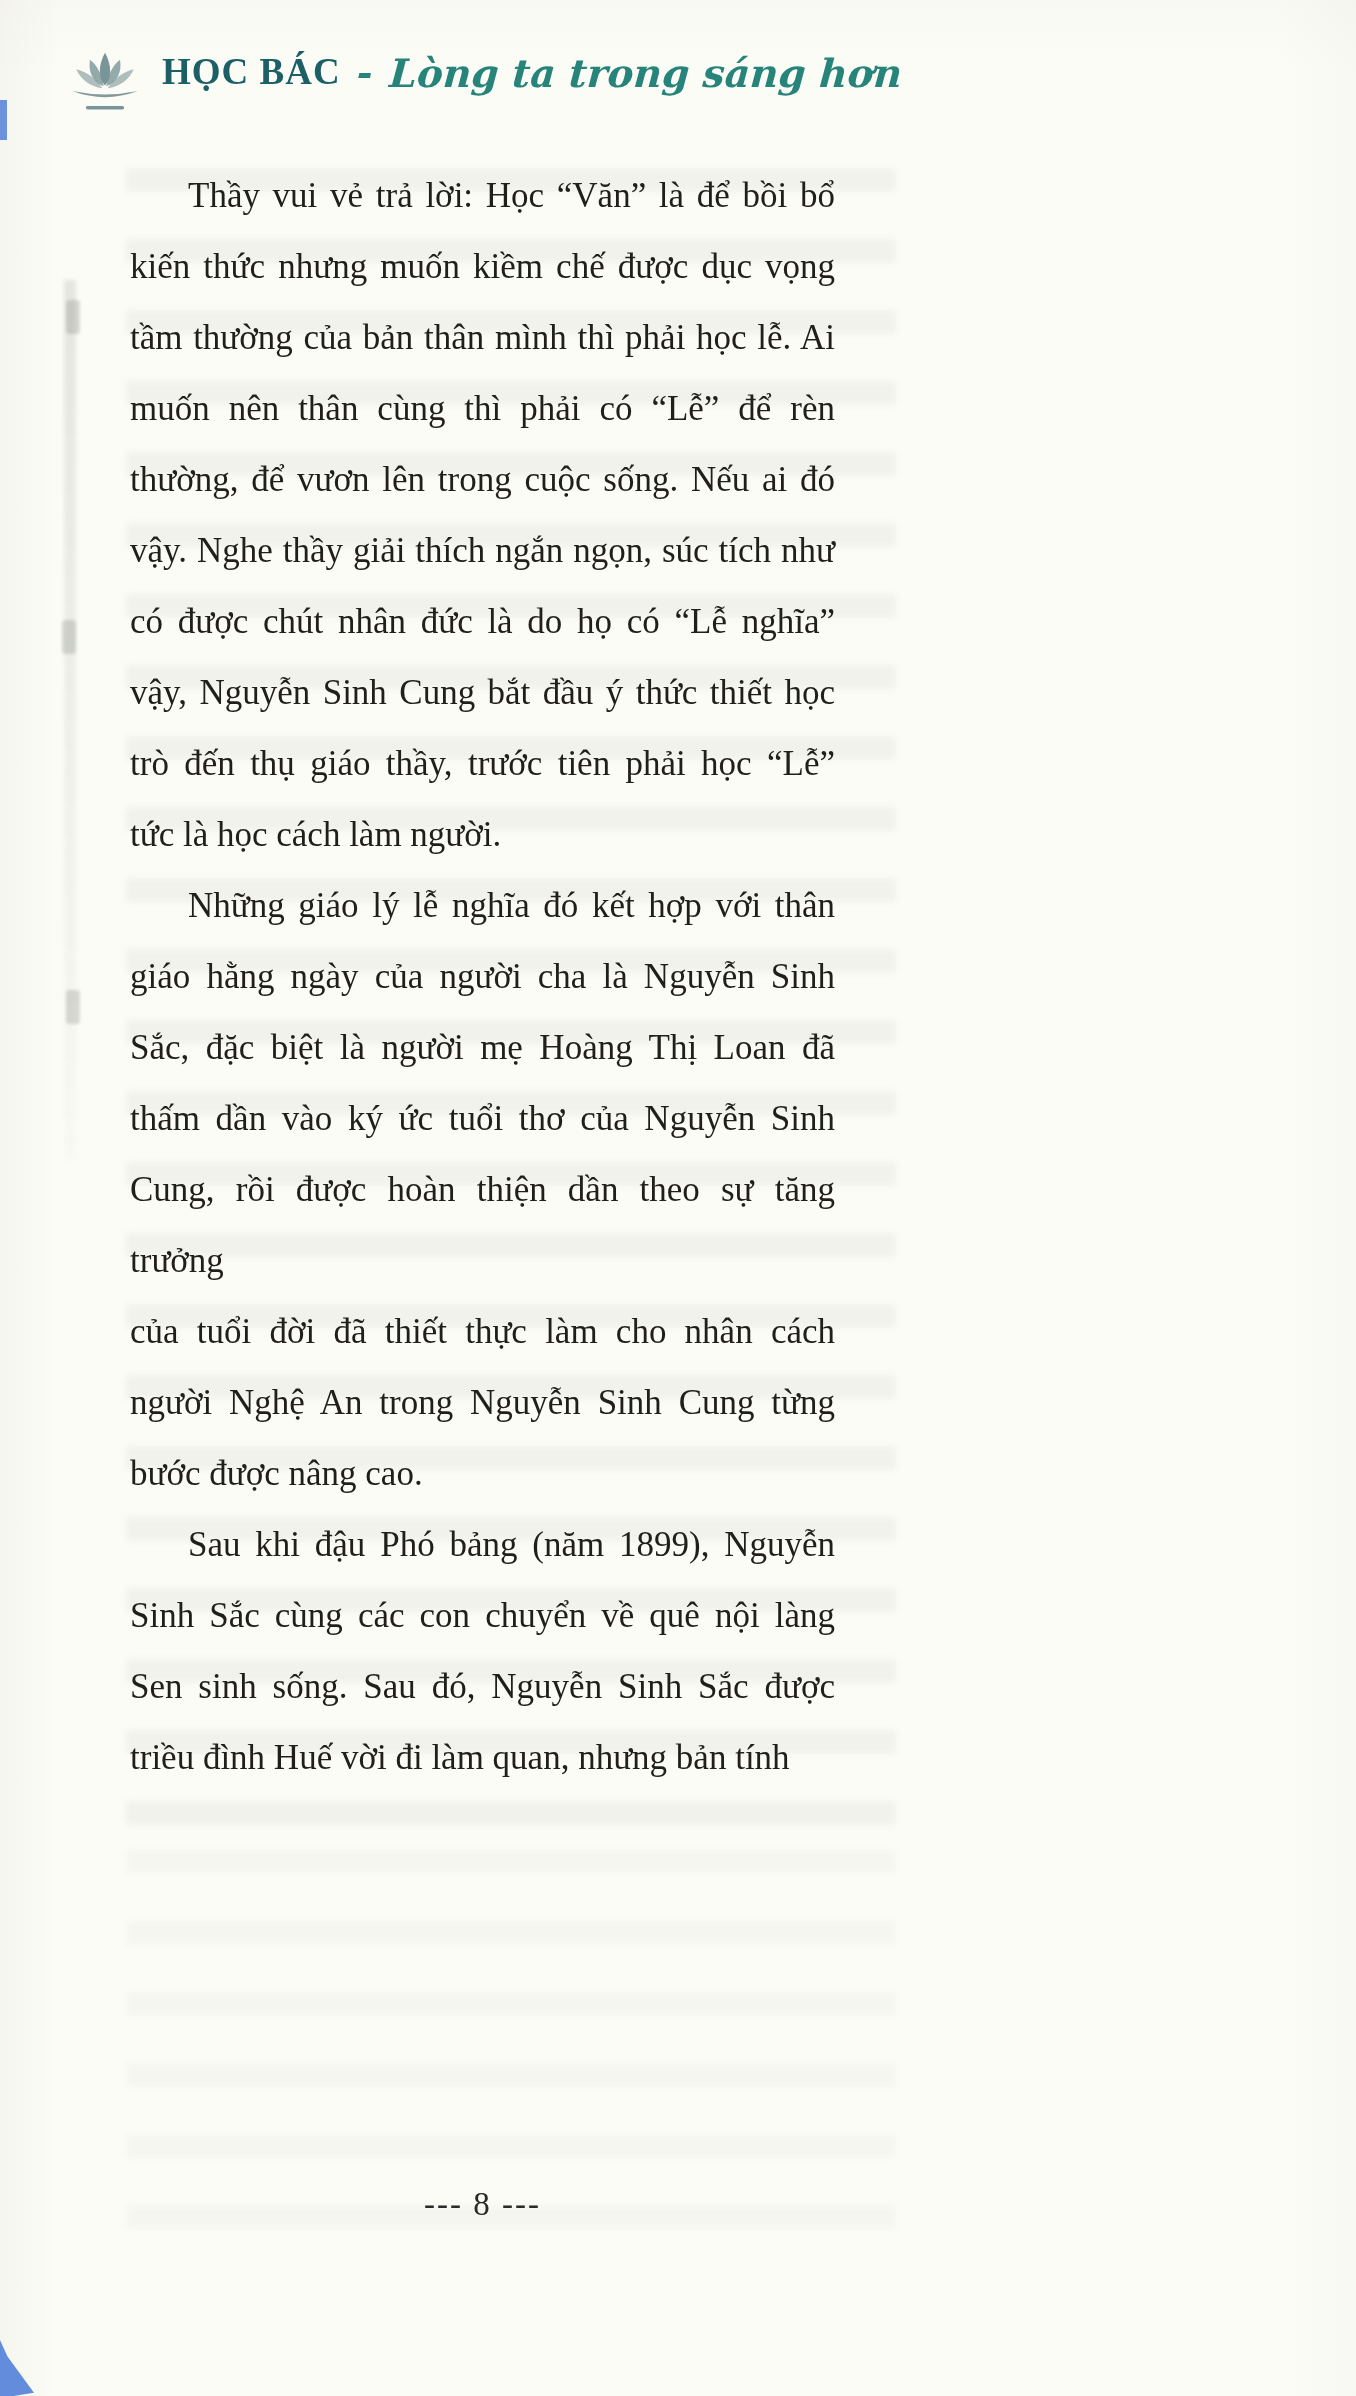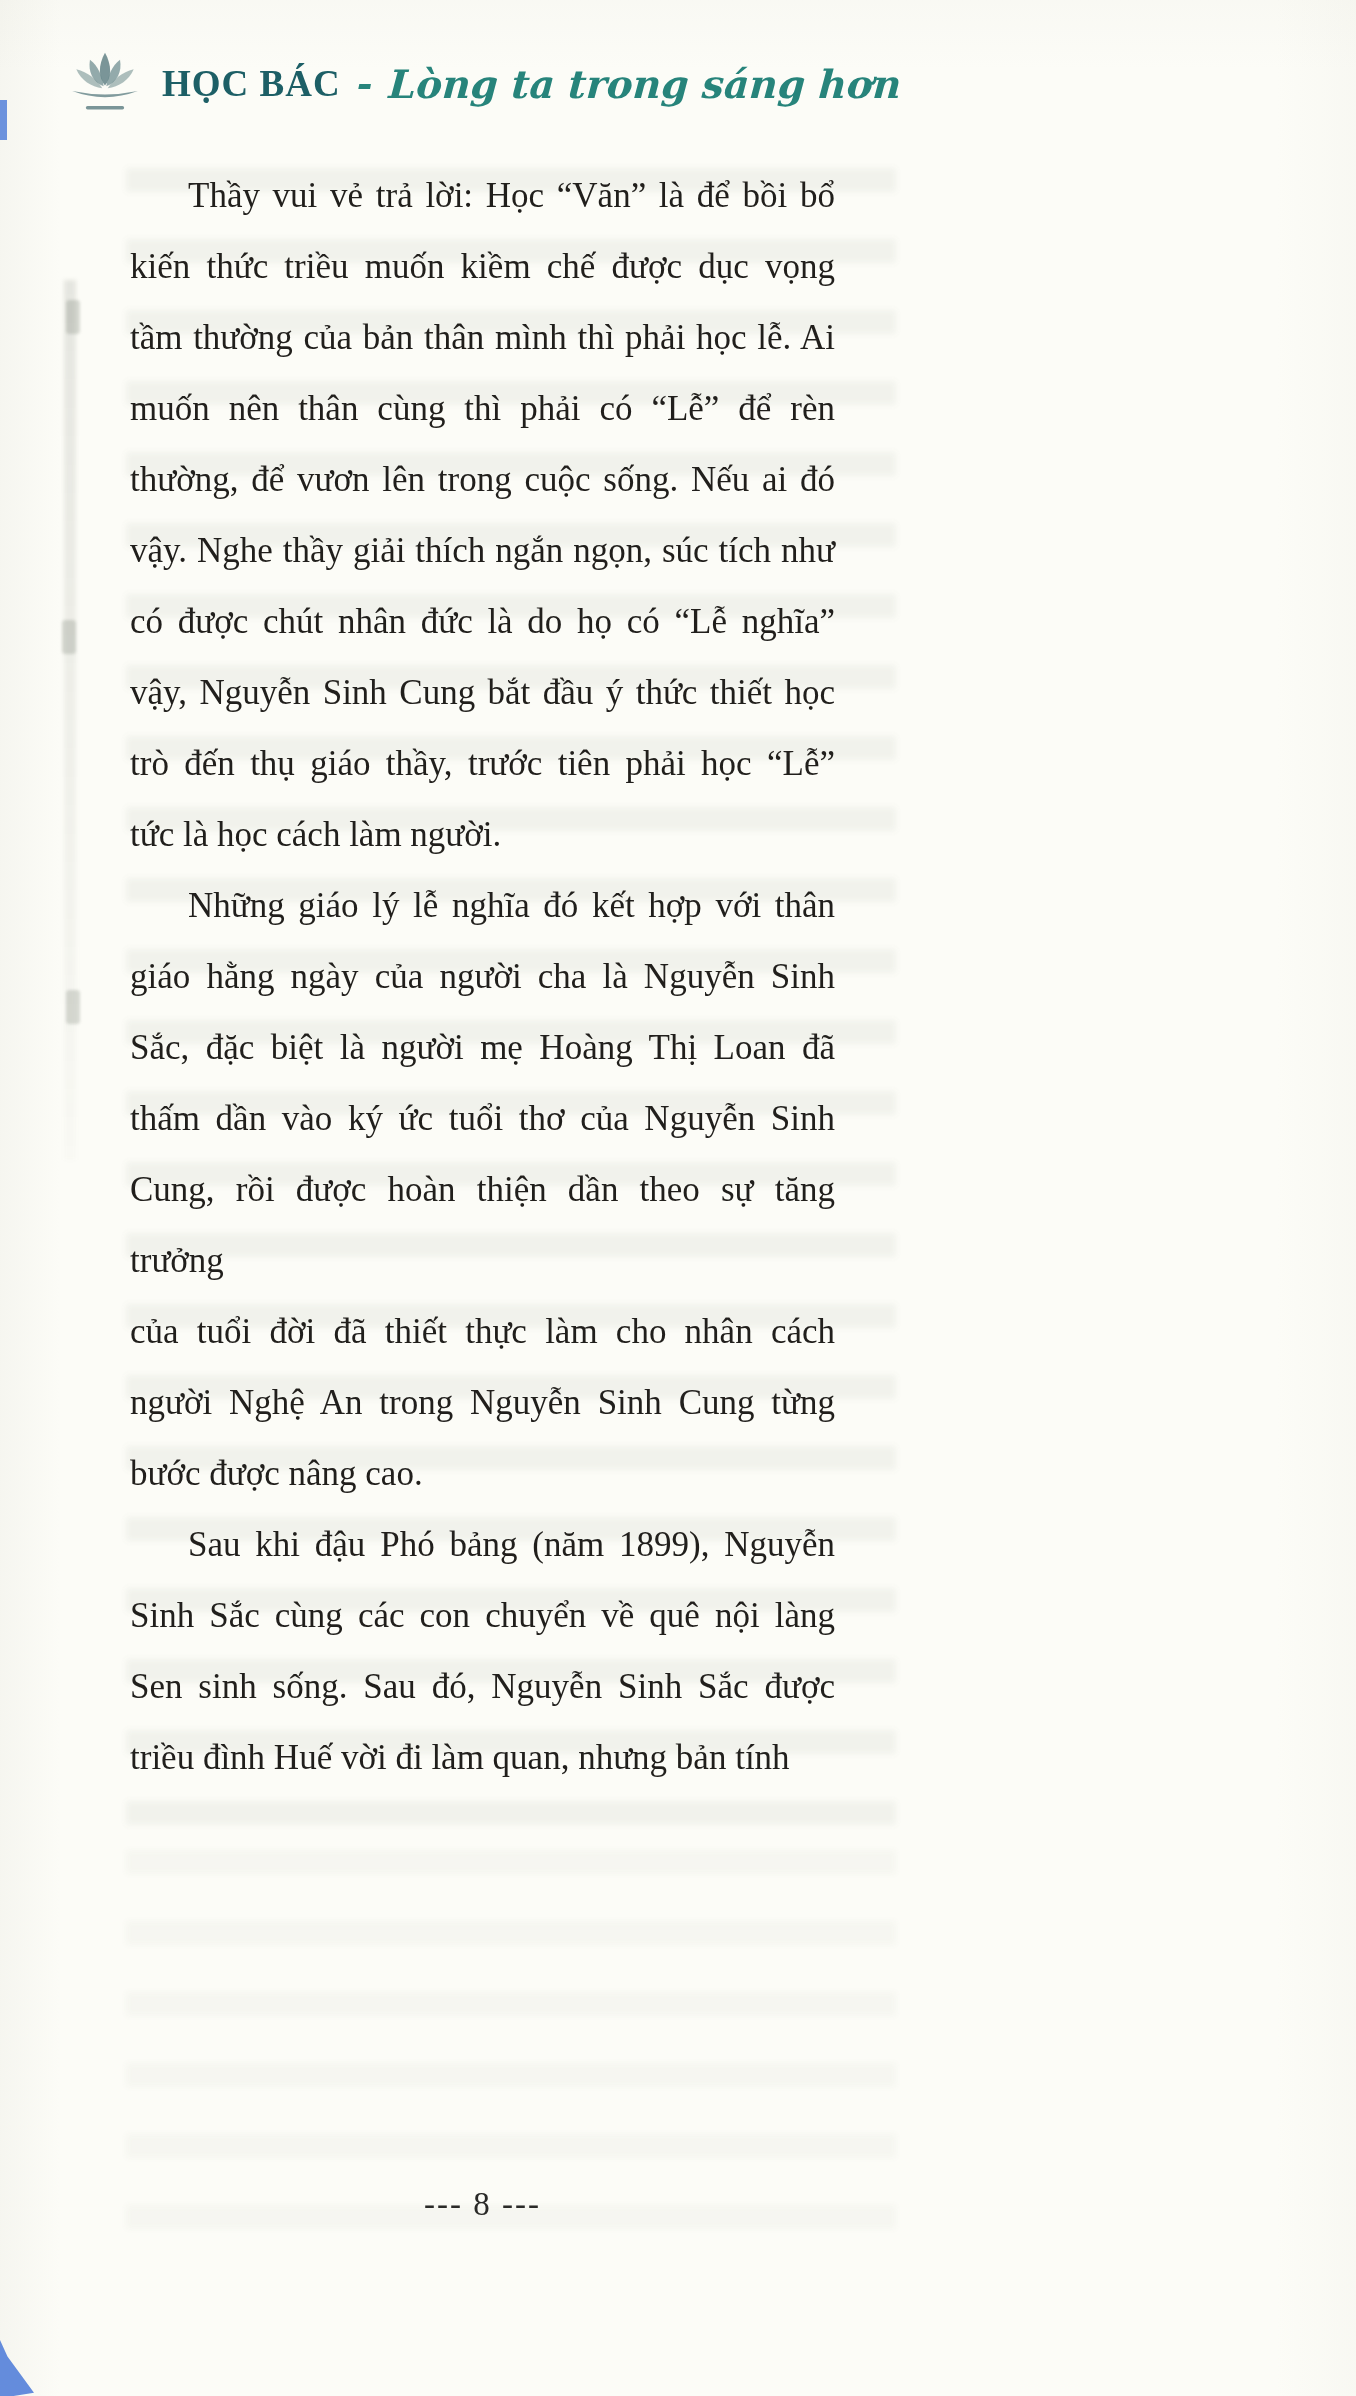--- a/index.html
+++ b/index.html
@@ -52,21 +52,21 @@
   .mark-blue-bottom{
     position:absolute;left:0;top:2330px;width:34px;height:66px;
     background:#4a79d8;opacity:.85;
     clip-path:polygon(0 100%, 0 15%, 22% 40%, 100% 95%, 40% 100%);
     pointer-events:none;
   }
 
   
   .page-header{
     position:absolute;left:130px;top:50px;width:705px;
-    display:flex;align-items:center;justify-content:center;gap:16px;
+    display:flex;justify-content:center;gap:16px;
   }
   .lotus{flex:0 0 auto;}
   .title-main{
     font-family:"Liberation Serif", serif;
     font-weight:700;font-size:37px;letter-spacing:1px;
     color:var(--title-main);white-space:nowrap;
   }
   .title-sep{
     font-family:"DejaVu Serif", serif;font-style:italic;font-weight:700;
     font-size:38px;color:var(--title-script);
@@ -122,21 +122,21 @@
   </span>
   <span class="title-main">HỌC BÁC</span>
   <span class="title-sep">-</span>
   <span class="title-script">Lòng ta trong sáng hơn</span>
 </header>
 
 <main class="text-block">
   <div>
       <p class="para">
         <span class="line first">Thầy vui vẻ trả lời: Học “Văn” là để bồi bổ</span>
-        <span class="line">kiến thức triều muốn kiềm chế được dục vọng</span>
+        <span class="line">kiến thức nhưng muốn kiềm chế được dục vọng</span>
         <span class="line">tầm thường của bản thân mình thì phải học lễ. Ai</span>
         <span class="line">muốn nên thân cùng thì phải có “Lễ” để rèn</span>
         <span class="line">thường, để vươn lên trong cuộc sống. Nếu ai đó</span>
         <span class="line">vậy. Nghe thầy giải thích ngắn ngọn, súc tích như</span>
         <span class="line">có được chút nhân đức là do họ có “Lễ nghĩa”</span>
         <span class="line">vậy, Nguyễn Sinh Cung bắt đầu ý thức thiết học</span>
         <span class="line">trò đến thụ giáo thầy, trước tiên phải học “Lễ”</span>
         <span class="line last">tức là học cách làm người.</span>
       </p>
       <p class="para">

